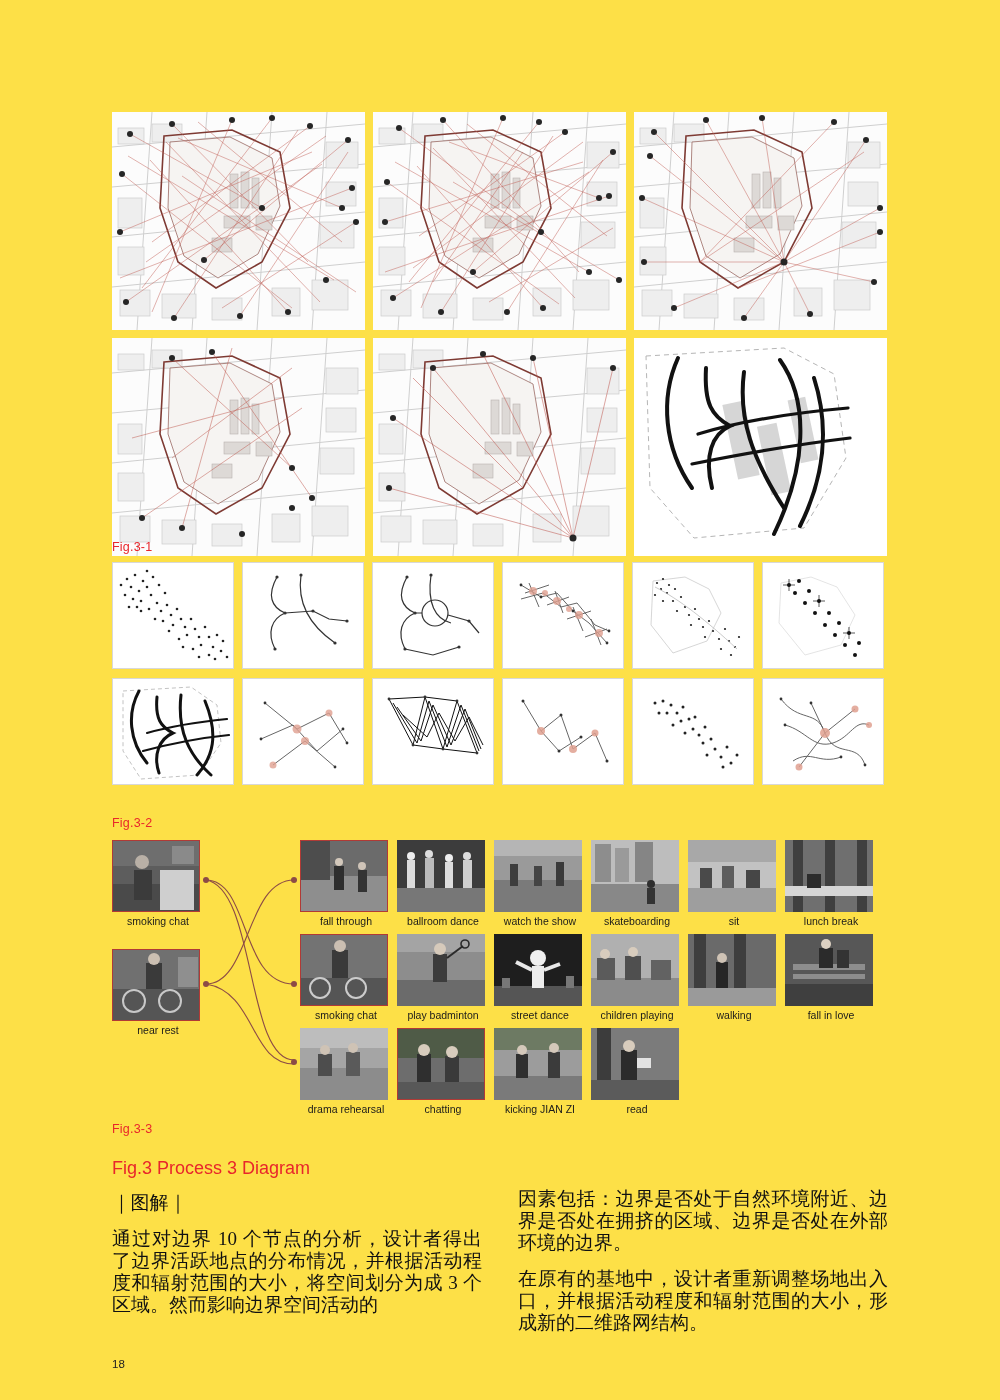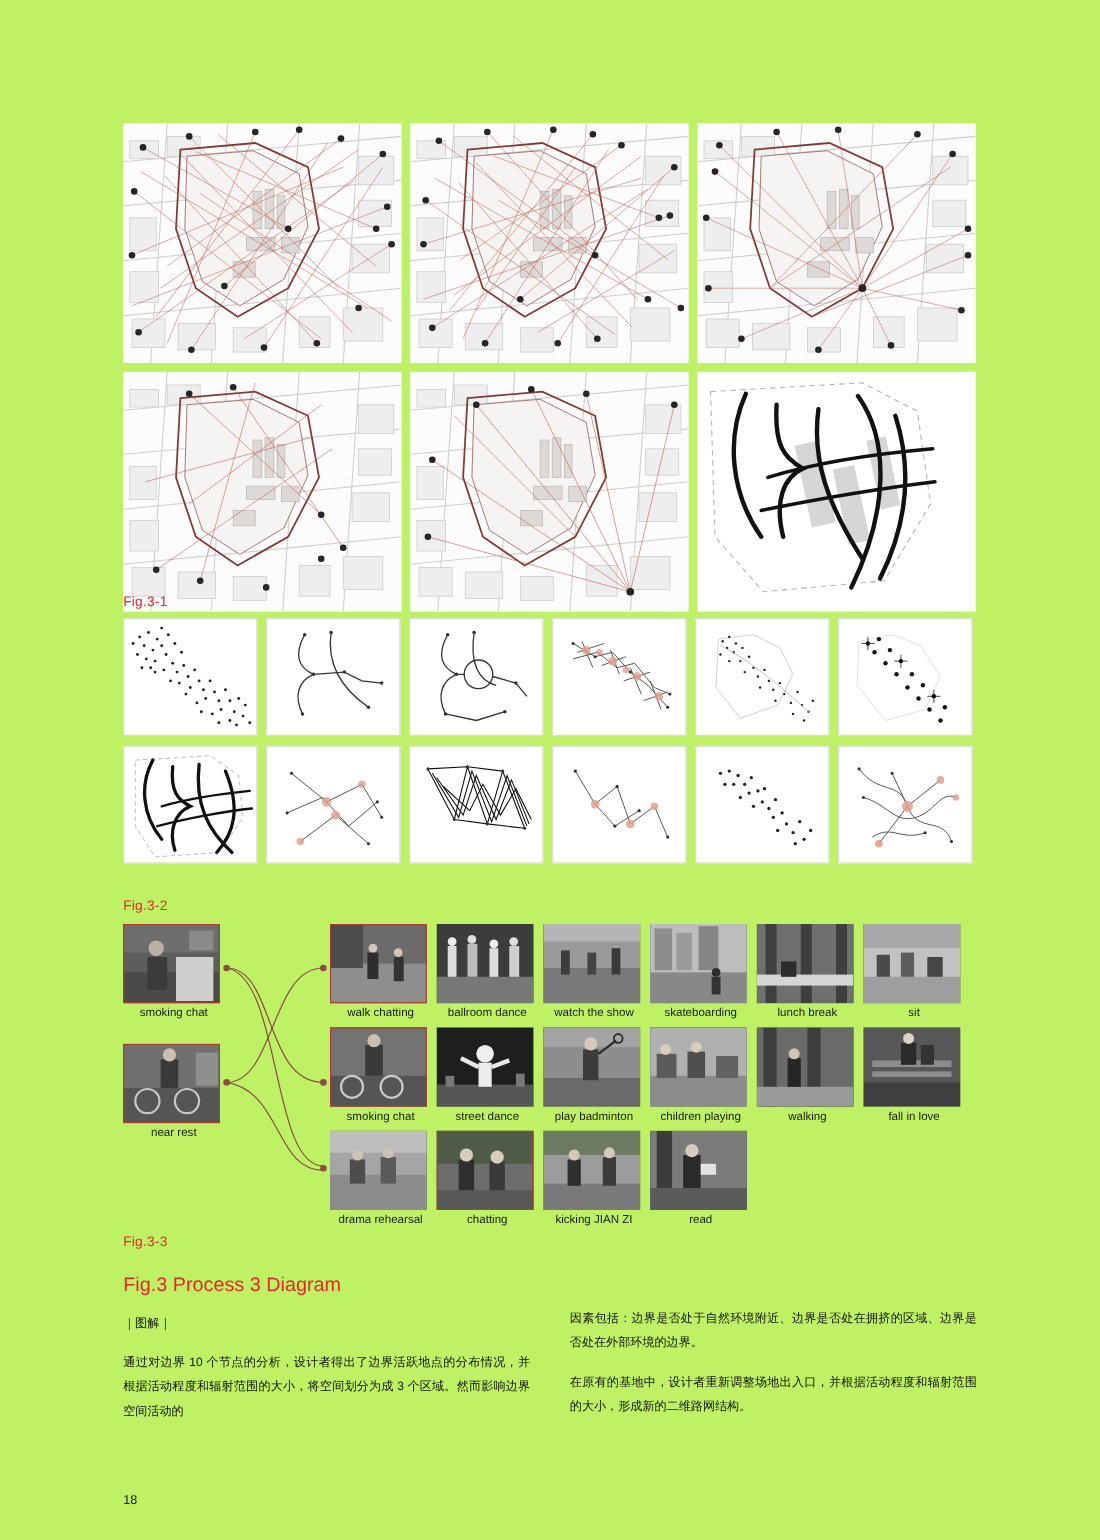--- a/index.html
+++ b/index.html
@@ -11,21 +11,21 @@
     width: 1000px;
     height: 1400px;
     position: relative;
     font-family: "Liberation Sans", sans-serif;
     color: #1a1a1a;
     overflow: hidden;
   }
   .page {
     position: absolute;
     inset: 0;
-    background: #bef264;
+    background: #fde047;
   }
 
   
   .fig-label {
     color: #e8262b;
     font-size: 12.5px;
     font-family: "Liberation Sans", sans-serif;
     letter-spacing: .2px;
   }
 
@@ -105,22 +105,22 @@
   
   #fig3-caption {
     position: absolute;
     left: 112px;
     top: 1158px;
     color: #e8262b;
     font-size: 18px;
   }
   .body-col {
     position: absolute;
-    font-family: Liberation Sans, sans-serif;
-    font-size: 11px;
+    font-family: Liberation Serif, serif;
+    font-size: 19px;
     line-height: 22px;
     color: #111;
     text-align: justify;
   }
   #col-left { left: 112px; top: 1192px; width: 370px; }
   #col-right { left: 518px; top: 1188px; width: 370px; }
   .body-col p { margin: 0 0 14px 0; }
   .sect-mark { margin-bottom: 2px; }
 
   #page-num {
@@ -812,21 +812,21 @@
               <svg width="88" height="72" viewBox="0 0 88 72">
                   <rect width="88" height="72" fill="#6b6b6b"></rect>
                   <rect y="36" width="88" height="36" fill="#8e8e8e"></rect>
                   <rect x="0" y="0" width="30" height="40" fill="#4d4d4d"></rect>
                   <rect x="34" y="26" width="10" height="24" fill="#2e2e2e"></rect>
                   <circle cx="39" cy="22" r="4" fill="#d3c8bb"></circle>
                   <rect x="58" y="30" width="9" height="22" fill="#333"></rect>
                   <circle cx="62" cy="26" r="4" fill="#cfc4b8"></circle>
                 </svg>
             </div>
-            <div class="cap">walk chatting</div>
+            <div class="cap">fall through</div>
           </div>
           <div class="cell">
             <div class="photo">
               <svg width="88" height="72" viewBox="0 0 88 72">
                   <rect width="88" height="72" fill="#3c3c3c"></rect>
                   <rect y="48" width="88" height="24" fill="#777"></rect>
                   <rect x="10" y="20" width="8" height="28" fill="#dcdcdc"></rect>
                   <rect x="28" y="18" width="9" height="30" fill="#bbb"></rect>
                   <rect x="48" y="22" width="8" height="26" fill="#ddd"></rect>
                   <rect x="66" y="20" width="9" height="28" fill="#cfcfcf"></rect>
@@ -861,90 +861,90 @@
                   <rect x="44" y="2" width="18" height="40" fill="#858585"></rect>
                   <rect x="56" y="48" width="8" height="16" fill="#333"></rect>
                   <circle cx="60" cy="44" r="4" fill="#2e2e2e"></circle>
                 </svg>
             </div>
             <div class="cap">skateboarding</div>
           </div>
           <div class="cell">
             <div class="photo">
               <svg width="88" height="72" viewBox="0 0 88 72">
+                  <rect width="88" height="72" fill="#c2c2c2"></rect>
+                  <rect y="48" width="88" height="24" fill="#9e9e9e"></rect>
+                  <rect x="0" y="0" width="88" height="22" fill="#a8a8a8"></rect>
+                  <rect x="12" y="28" width="12" height="20" fill="#4a4a4a"></rect>
+                  <rect x="34" y="26" width="12" height="22" fill="#5d5d5d"></rect>
+                  <rect x="58" y="30" width="14" height="18" fill="#464646"></rect>
+                </svg>
+            </div>
+            <div class="cap">sit</div>
+          </div>
+          <div class="cell">
+            <div class="photo">
+              <svg width="88" height="72" viewBox="0 0 88 72">
                   <rect width="88" height="72" fill="#6f6f6f"></rect>
                   <rect x="8" y="0" width="10" height="72" fill="#3f3f3f"></rect>
                   <rect x="40" y="0" width="10" height="72" fill="#3f3f3f"></rect>
                   <rect x="72" y="0" width="10" height="72" fill="#3f3f3f"></rect>
                   <rect x="0" y="46" width="88" height="10" fill="#d6d6d6"></rect>
                   <rect x="22" y="34" width="14" height="14" fill="#2c2c2c"></rect>
                 </svg>
             </div>
             <div class="cap">lunch break</div>
           </div>
-          <div class="cell">
-            <div class="photo">
-              <svg width="88" height="72" viewBox="0 0 88 72">
-                  <rect width="88" height="72" fill="#c2c2c2"></rect>
-                  <rect y="48" width="88" height="24" fill="#9e9e9e"></rect>
-                  <rect x="0" y="0" width="88" height="22" fill="#a8a8a8"></rect>
-                  <rect x="12" y="28" width="12" height="20" fill="#4a4a4a"></rect>
-                  <rect x="34" y="26" width="12" height="22" fill="#5d5d5d"></rect>
-                  <rect x="58" y="30" width="14" height="18" fill="#464646"></rect>
-                </svg>
-            </div>
-            <div class="cap">sit</div>
-          </div>
         </div>
 
         <div class="photo-row">
           <div class="cell">
             <div class="photo framed">
               <svg width="88" height="72" viewBox="0 0 88 72">
                   <rect width="88" height="72" fill="#737373"></rect>
                   <rect y="44" width="88" height="28" fill="#555"></rect>
                   <circle cx="20" cy="54" r="10" fill="none" stroke="#ccc" stroke-width="2"></circle>
                   <circle cx="56" cy="54" r="10" fill="none" stroke="#ccc" stroke-width="2"></circle>
                   <rect x="32" y="16" width="16" height="28" fill="#3a3a3a"></rect>
                   <circle cx="40" cy="12" r="6" fill="#cbbfb2"></circle>
                 </svg>
             </div>
             <div class="cap">smoking chat</div>
+          </div>
+          <div class="cell">
+            <div class="photo">
+              <svg width="88" height="72" viewBox="0 0 88 72">
+                  <rect width="88" height="72" fill="#8d8d8d"></rect>
+                  <rect y="46" width="88" height="26" fill="#6b6b6b"></rect>
+                  <rect x="0" y="0" width="88" height="18" fill="#a4a4a4"></rect>
+                  <rect x="36" y="20" width="14" height="28" fill="#3c3c3c"></rect>
+                  <circle cx="43" cy="15" r="6" fill="#d6cabb"></circle>
+                  <path d="M50 24 L66 12" stroke="#2b2b2b" stroke-width="2"></path>
+                  <circle cx="68" cy="10" r="4" fill="none" stroke="#2b2b2b" stroke-width="1.6"></circle>
+                </svg>
+            </div>
+            <div class="cap">play badminton</div>
           </div>
           <div class="cell">
             <div class="photo">
               <svg width="88" height="72" viewBox="0 0 88 72">
                   <rect width="88" height="72" fill="#1e1e1e"></rect>
                   <rect y="52" width="88" height="20" fill="#555"></rect>
                   <circle cx="44" cy="24" r="8" fill="#f0f0f0"></circle>
                   <rect x="38" y="32" width="12" height="22" fill="#ededed"></rect>
                   <path d="M38 36 L22 28 M50 36 L66 30" stroke="#e8e8e8" stroke-width="4"></path>
                   <rect x="8" y="44" width="8" height="10" fill="#777"></rect>
                   <rect x="72" y="42" width="8" height="12" fill="#777"></rect>
                 </svg>
             </div>
             <div class="cap">street dance</div>
           </div>
           <div class="cell">
             <div class="photo">
               <svg width="88" height="72" viewBox="0 0 88 72">
-                  <rect width="88" height="72" fill="#8d8d8d"></rect>
-                  <rect y="46" width="88" height="26" fill="#6b6b6b"></rect>
-                  <rect x="0" y="0" width="88" height="18" fill="#a4a4a4"></rect>
-                  <rect x="36" y="20" width="14" height="28" fill="#3c3c3c"></rect>
-                  <circle cx="43" cy="15" r="6" fill="#d6cabb"></circle>
-                  <path d="M50 24 L66 12" stroke="#2b2b2b" stroke-width="2"></path>
-                  <circle cx="68" cy="10" r="4" fill="none" stroke="#2b2b2b" stroke-width="1.6"></circle>
-                </svg>
-            </div>
-            <div class="cap">play badminton</div>
-          </div>
-          <div class="cell">
-            <div class="photo">
-              <svg width="88" height="72" viewBox="0 0 88 72">
                   <rect width="88" height="72" fill="#b0b0b0"></rect>
                   <rect y="44" width="88" height="28" fill="#8b8b8b"></rect>
                   <rect x="6" y="24" width="18" height="22" fill="#5b5b5b"></rect>
                   <rect x="34" y="22" width="16" height="24" fill="#4f4f4f"></rect>
                   <rect x="60" y="26" width="20" height="20" fill="#626262"></rect>
                   <circle cx="14" cy="20" r="5" fill="#d8ccbd"></circle>
                   <circle cx="42" cy="18" r="5" fill="#d8ccbd"></circle>
                 </svg>
             </div>
             <div class="cap">children playing</div>

